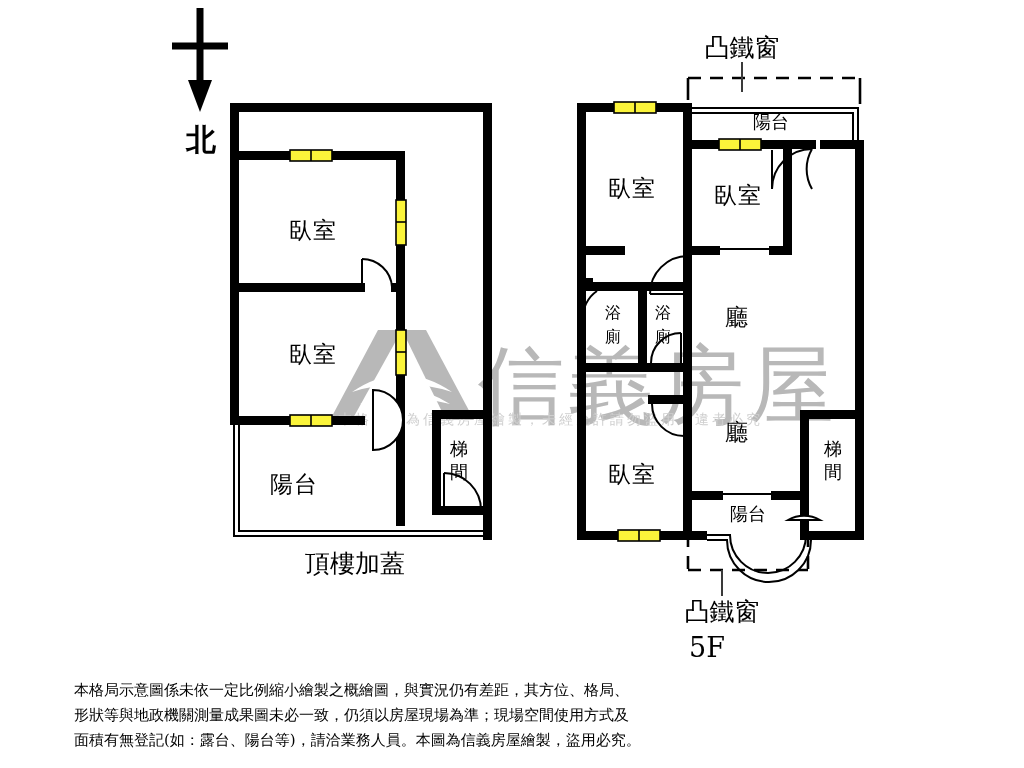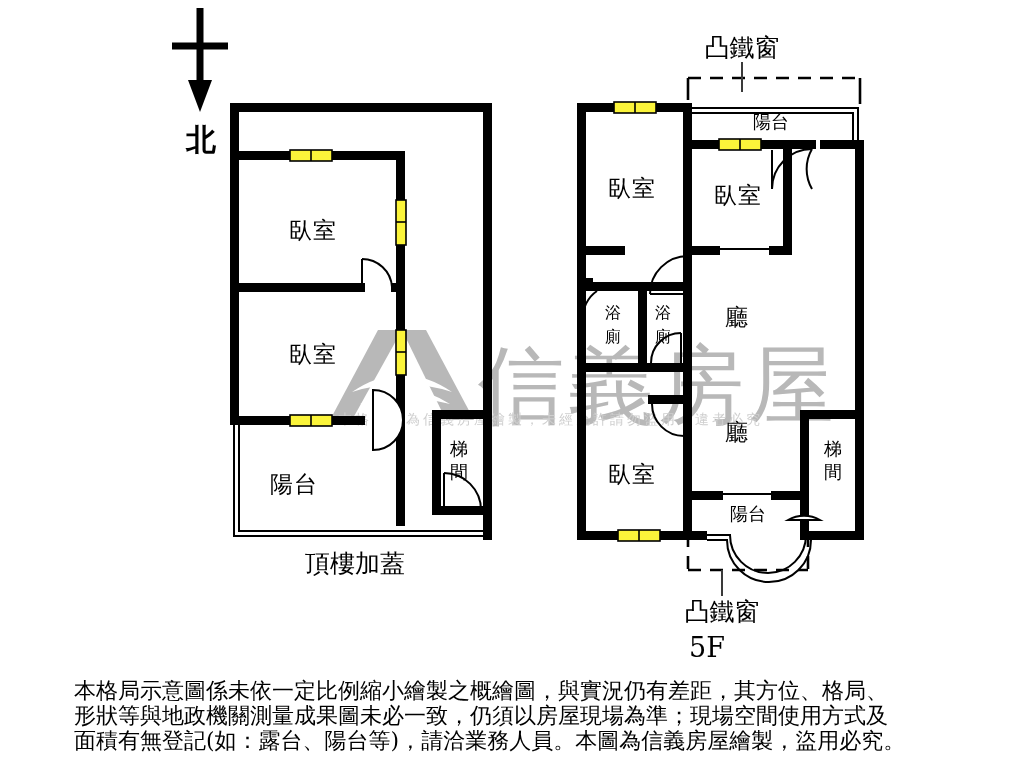--- a/index.html
+++ b/index.html
@@ -84,21 +84,21 @@
     font-size: 14px;
     fill: #cfcfcf;
     letter-spacing: 3px;
   }
   #disclaimer {
     position: absolute;
     left: 74px;
     top: 678px;
     width: 880px;
     font-family: "DejaVu Serif", "Liberation Serif", serif;
-    font-size: 22px;
+    font-size: 15px;
     line-height: 25px;
     color: #000000;
     letter-spacing: 0px;
     white-space: pre-line;
   }
 </style>
 </head>
 <body>
 
 <div id="stage">

